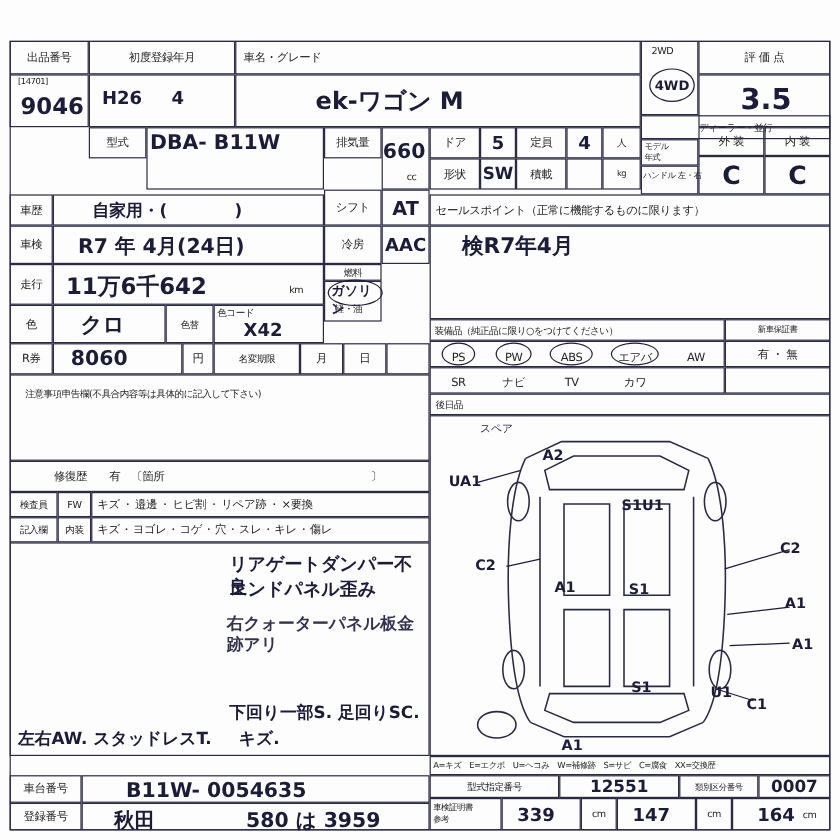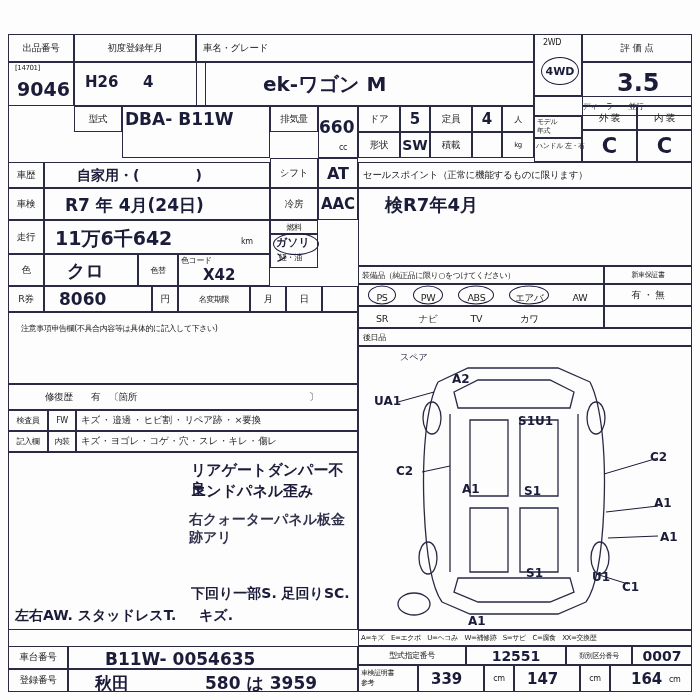--- a/index.html
+++ b/index.html
@@ -46,21 +46,21 @@
   </div>
   <div class="bx" style="left:582px;top:34px;width:110px;height:28px;">
     <div class="lbl ctr" style="height:100%;">評 価 点</div>
   </div>
 
   <div class="bx" style="left:8px;top:62px;width:66px;height:44px;">
     <div class="lbl-xs" style="position:absolute;left:6px;top:1px;">[14701]</div>
     <div class="hw hw-l" style="position:absolute;left:8px;top:15px;">9046</div>
   </div>
 
-  <div class="bx" style="left:74px;top:62px;width:132px;height:44px;padding-left:42px;">
+  <div class="bx" style="left:74px;top:62px;width:122px;height:44px;padding-left:42px;">
     <div class="hw hw-m" style="position:absolute;left:10px;top:10px;">H26</div>
     <div class="lbl-s" style="position:absolute;left:50px;top:4px;"></div>
     <div class="hw hw-m" style="position:absolute;left:68px;top:10px;">4</div>
     <div class="lbl-s" style="position:absolute;left:86px;top:14px;"></div>
   </div>
 
   <div class="bx" style="left:196px;top:62px;width:338px;height:44px;">
     <div class="hw" style="position:absolute;left:66px;top:8px;font-size:20px;">ek-ワゴン  M</div>
   </div>
 

